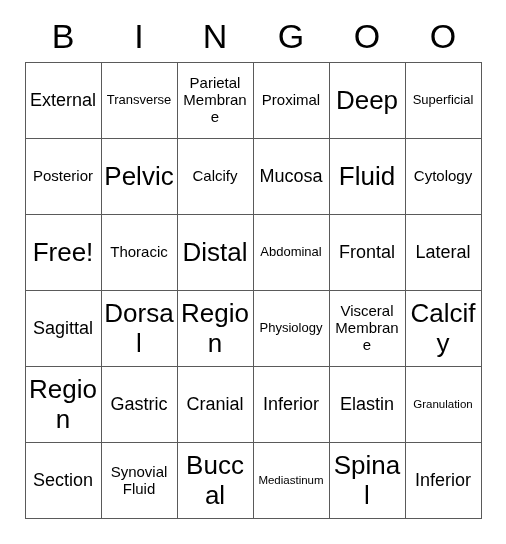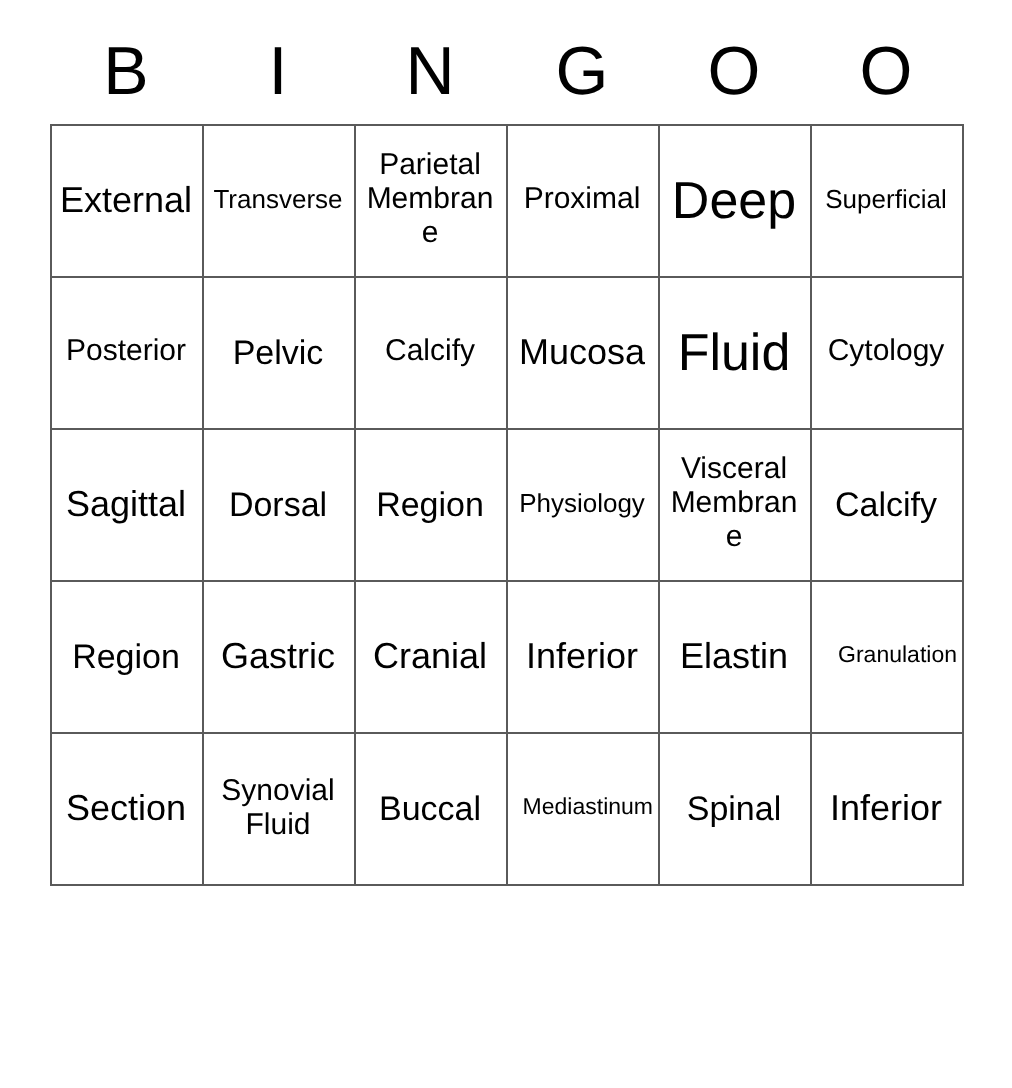--- a/index.html
+++ b/index.html
@@ -58,25 +58,25 @@
     vertical-align: middle;
     padding: 1px 2px;
     box-sizing: border-box;
     background: #ffffff;
     color: #000000;
     overflow: hidden;
     word-wrap: break-word;
     line-height: 1.12;
   }
   
-  .fs-xs { font-size: 11.5px; text-align: right; }
+  .fs-xs { font-size: 11.5px; }
   .fs-s  { font-size: 13px; margin-top: 28px; }
   .fs-m  { font-size: 15px; }
   .fs-l  { font-size: 18px; margin-left: 48px; }
-  .fs-xl { font-size: 17px; margin-top: 39px; }
+  .fs-xl { font-size: 26px; margin-top: 39px; }
   .fs-xxl{ font-size: 26px; }
 </style>
 </head>
 <body>
 
 <div id="card-root">
 
   <div id="header-row">
     <div class="header-cell">B</div>
     <div class="header-cell">I</div>
@@ -98,20 +98,28 @@
       </tr>
       <tr>
         <td class="bingo-cell fs-m">Posterior</td>
         <td class="bingo-cell fs-xl">Pelvic</td>
         <td class="bingo-cell fs-m">Calcify</td>
         <td class="bingo-cell fs-l">Mucosa</td>
         <td class="bingo-cell fs-xxl">Fluid</td>
         <td class="bingo-cell fs-m">Cytology</td>
       </tr>
       <tr>
+        <td class="bingo-cell fs-xxl">Free!</td>
+        <td class="bingo-cell fs-m">Thoracic</td>
+        <td class="bingo-cell fs-xl">Distal</td>
+        <td class="bingo-cell fs-s">Abdominal</td>
+        <td class="bingo-cell fs-l">Frontal</td>
+        <td class="bingo-cell fs-l">Lateral</td>
+      </tr>
+      <tr>
         <td class="bingo-cell fs-l">Sagittal</td>
         <td class="bingo-cell fs-xl">Dorsal</td>
         <td class="bingo-cell fs-xl">Region</td>
         <td class="bingo-cell fs-s">Physiology</td>
         <td class="bingo-cell fs-m">Visceral Membrane</td>
         <td class="bingo-cell fs-xl">Calcify</td>
       </tr>
       <tr>
         <td class="bingo-cell fs-xl">Region</td>
         <td class="bingo-cell fs-l">Gastric</td>

